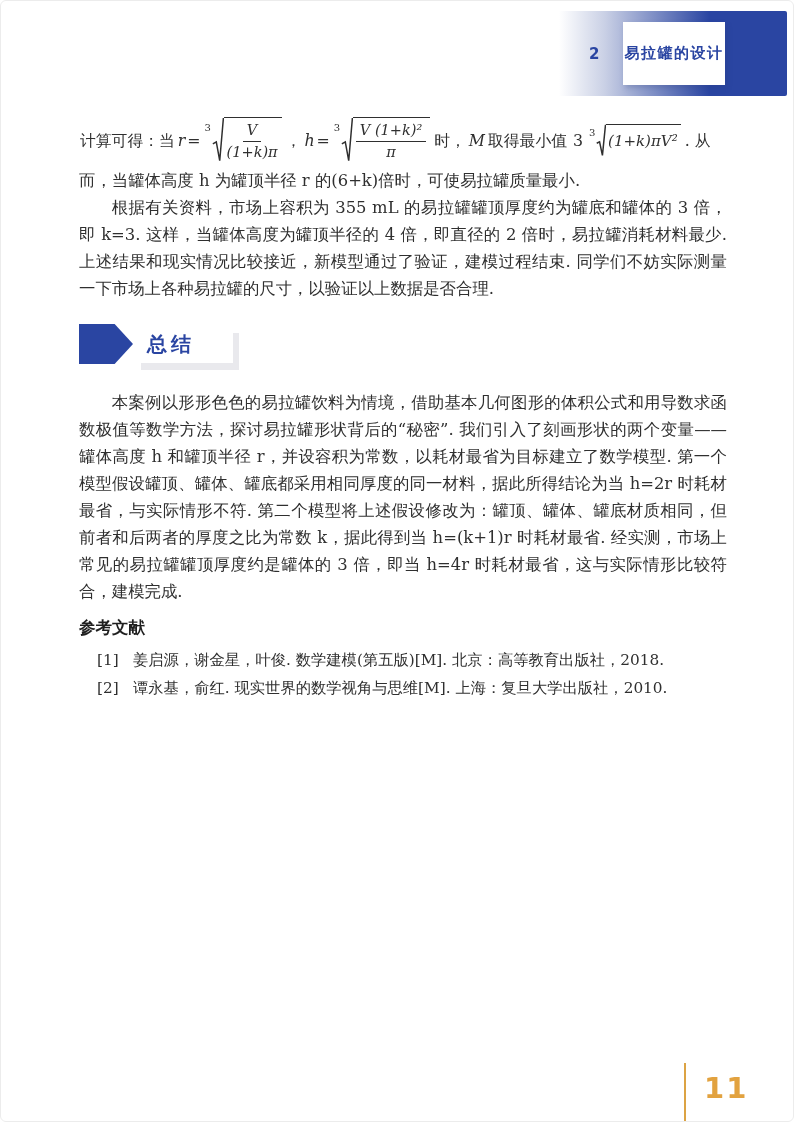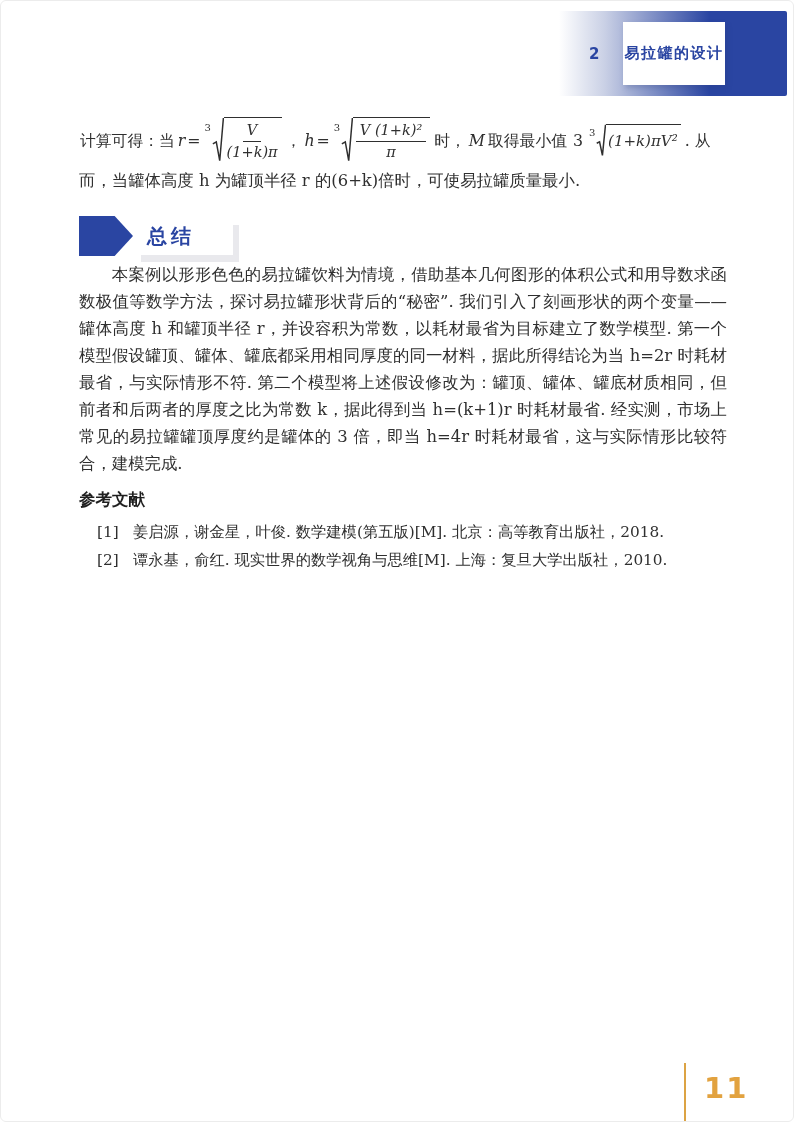--- a/index.html
+++ b/index.html
@@ -71,21 +71,21 @@
     width:54px; height:40px; background:#2a45a2; flex:none;
     clip-path:polygon(0 0,66% 0,100% 50%,66% 100%,0 100%);
   }
   .section-label{
     margin-left:2px; background:#fff; box-shadow:6px 7px 0 0 #e9e9ed;
     padding:5px 38px 5px 12px;
     font-family:"DejaVu Sans","Liberation Sans",sans-serif;
     font-weight:bold; font-size:20px; letter-spacing:4px; color:#2a45a2;
   }
 
-  .para-summary{}
+  .para-summary{margin-top:20px;}
 
   .refs-heading{
     margin:8px 0 0 0;
     font-family:"DejaVu Sans","Liberation Sans",sans-serif;
     font-weight:bold; font-size:16.5px; color:#1f1f1f; line-height:30px;
   }
   .refs{margin-top:3px; padding-left:18px; font-size:15.3px; line-height:28px;}
   .ref-row{display:flex;}
   .ref-label{flex:none; width:36px;}
   .ref-text{flex:1;}
@@ -151,20 +151,21 @@
         <span class="idx">3</span>
         <svg viewBox="0 0 14 46" preserveAspectRatio="none">
             <path d="M1 27 L5 25 L9 44 L13.3 1" fill="none" stroke="#2f2f2f" stroke-width="1.5" vector-effect="non-scaling-stroke"></path>
           </svg>
         <span class="rbody var">(1+k)πV²</span>
       </span>
       <span class="fsep">. 从</span>
     </div>
     <p class="para">而，当罐体高度 h 为罐顶半径 r 的(6+k)倍时，可使易拉罐质量最小.</p>
 
+    <p class="para indent2">根据有关资料，市场上容积为 355 mL 的易拉罐罐顶厚度约为罐底和罐体的 3 倍，即 k=3. 这样，当罐体高度为罐顶半径的 4 倍，即直径的 2 倍时，易拉罐消耗材料最少. 上述结果和现实情况比较接近，新模型通过了验证，建模过程结束. 同学们不妨实际测量一下市场上各种易拉罐的尺寸，以验证以上数据是否合理.</p>
 
     <div class="section-header">
       <span class="arrow"></span>
       <span class="section-label">总结</span>
     </div>
 
     <p class="para indent2 para-summary">本案例以形形色色的易拉罐饮料为情境，借助基本几何图形的体积公式和用导数求函数极值等数学方法，探讨易拉罐形状背后的“秘密”. 我们引入了刻画形状的两个变量——罐体高度 h 和罐顶半径 r，并设容积为常数，以耗材最省为目标建立了数学模型. 第一个模型假设罐顶、罐体、罐底都采用相同厚度的同一材料，据此所得结论为当 h=2r 时耗材最省，与实际情形不符. 第二个模型将上述假设修改为：罐顶、罐体、罐底材质相同，但前者和后两者的厚度之比为常数 k，据此得到当 h=(k+1)r 时耗材最省. 经实测，市场上常见的易拉罐罐顶厚度约是罐体的 3 倍，即当 h=4r 时耗材最省，这与实际情形比较符合，建模完成.</p>
 
     <h3 class="refs-heading">参考文献</h3>
     <div class="refs">

